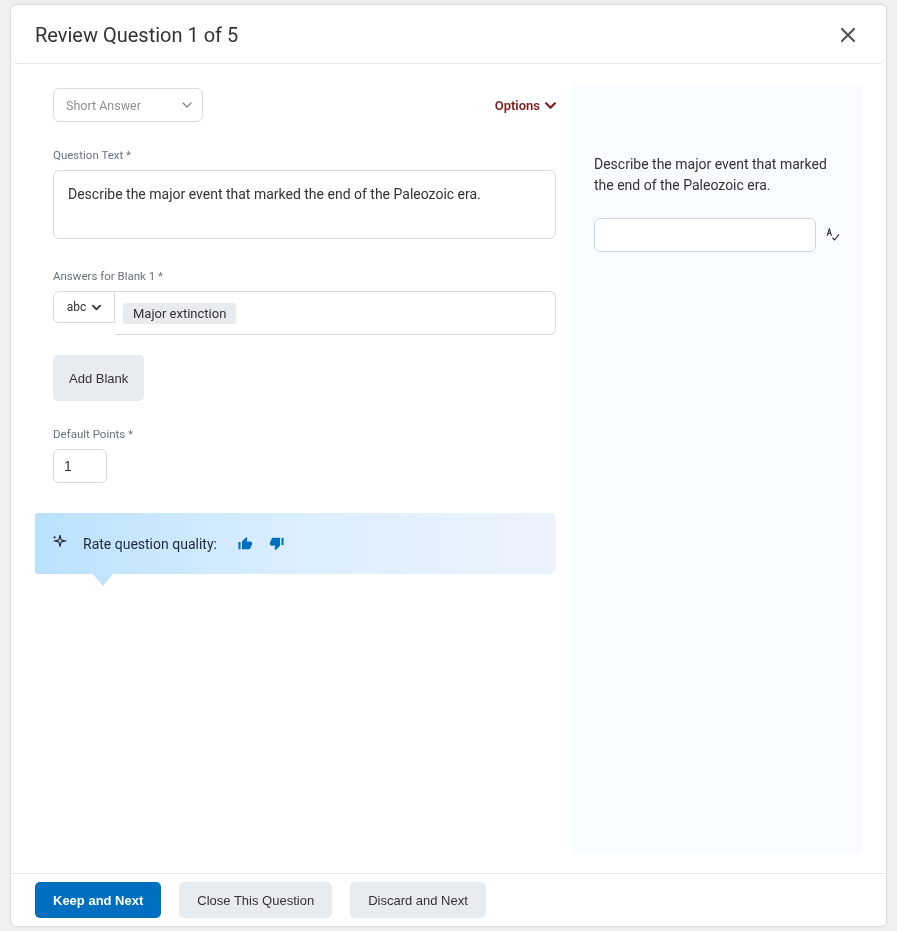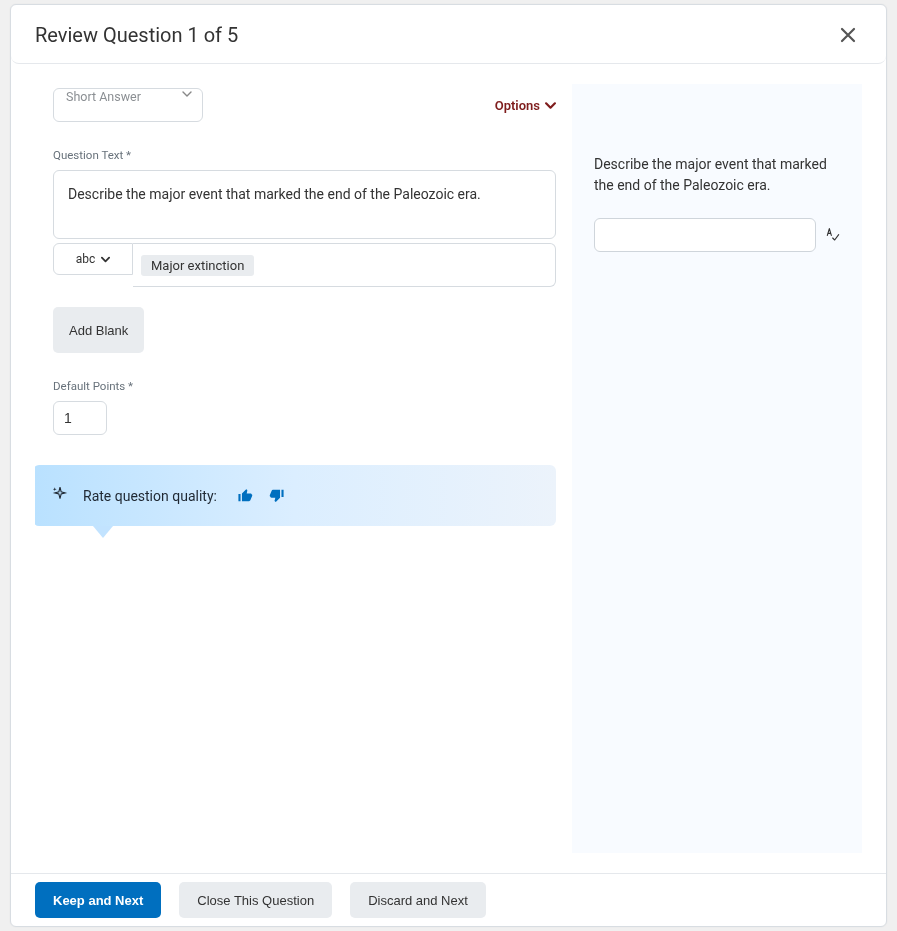--- a/index.html
+++ b/index.html
@@ -71,20 +71,21 @@
     display:flex;
     align-items:center;
     justify-content:space-between;
   }
   .qtype-select {
     border: 1px solid #d6dbe0;
     border-radius: 6px;
     height: 34px;
     width: 150px;
     display:flex;
+    align-items:center;
     justify-content:space-between;
     padding: 0 10px 0 12px;
     cursor:pointer;
   }
   .qtype-select span {
     font-size: 12.5px;
     color: #8b8f93;
   }
   .qtype-select svg { width:10px; height:10px; color:#888; }
   .options-link {
@@ -116,21 +117,21 @@
     line-height: 1.4;
   }
   .answers-row {
     display:flex;
     margin-top: 0;
   }
   .abc-select {
     border: 1px solid #d6dbe0;
     border-radius: 6px 0 0 6px;
     height: 32px;
-    width: 80px;
+    width: 62px;
     display:flex;
     align-items:center;
     justify-content:center;
     gap:6px;
     font-size: 12px;
     color:#333;
     cursor:pointer;
   }
   .abc-select svg{ width:9px; height:9px; }
   .answers-box {
@@ -266,20 +267,21 @@
           <span>Options</span>
           <svg viewBox="0 0 10 10">
               <path d="M1 3 L5 7 L9 3" stroke="currentColor" stroke-width="2" fill="none" stroke-linecap="round" stroke-linejoin="round"></path>
             </svg>
         </div>
       </div>
 
       <div class="field-label">Question Text *</div>
       <textarea class="qtext-box" style="">Describe the major event that marked the end of the Paleozoic era.</textarea>
 
+      <div class="field-label">Answers for Blank 1 *</div>
       <div class="answers-row">
         <div class="abc-select">
           <span>abc</span>
           <svg viewBox="0 0 10 10">
               <path d="M1 3 L5 7 L9 3" stroke="currentColor" stroke-width="2" fill="none" stroke-linecap="round" stroke-linejoin="round"></path>
             </svg>
         </div>
         <div class="answers-box">
           <span class="answer-chip">Major extinction</span>
         </div>

